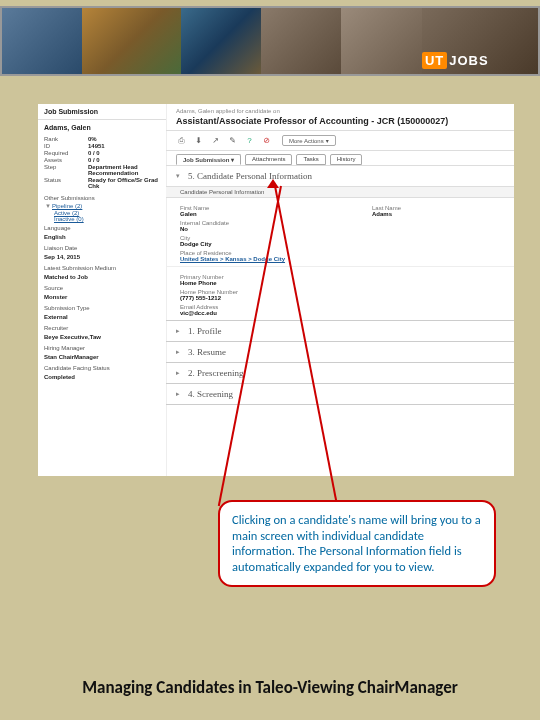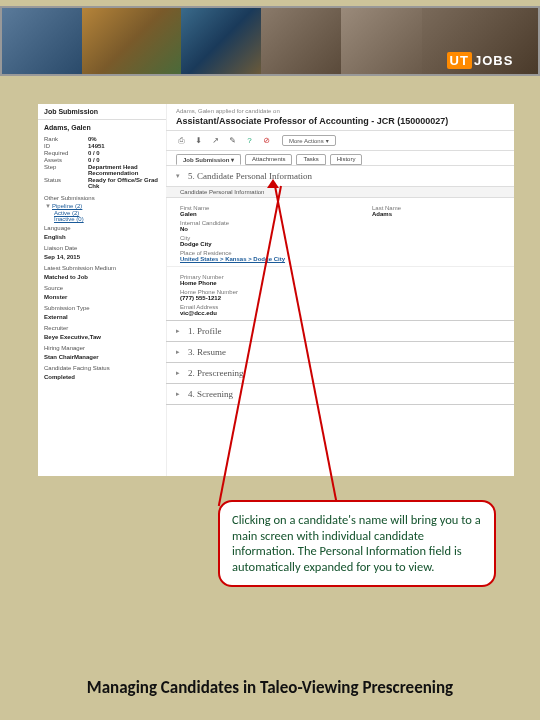--- a/index.html
+++ b/index.html
@@ -21,21 +21,21 @@
     border: 2px solid #999;
     display: flex;
     align-items: stretch;
   }
   .banner-img { flex: 1; background-size: cover; background-position: center; }
   .b1 { flex: 0.9; background: linear-gradient(135deg,#5a7a9a,#2a4a6a); }
   .b2 { flex: 1.1; background: linear-gradient(135deg,#b5843a,#7a5a2a,#4a6a3a); }
   .b3 { flex: 0.9; background: linear-gradient(135deg,#3a6a8a,#1a3a5a,#6a5a3a); }
   .b4 { flex: 0.9; background: linear-gradient(135deg,#8a7a6a,#5a4a3a); }
   .b5 { flex: 0.9; background: linear-gradient(135deg,#9a8a7a,#6a5a4a); }
-  .b6 { flex: 1.3; background: linear-gradient(135deg,#7a6a5a,#4a3a2a); display:flex;align-items:flex-end;justify-content:center;padding-bottom:6px; }
+  .b6 { flex: 1.3; background: linear-gradient(135deg,#7a6a5a,#4a3a2a); display:flex;align-items:flex-end;padding-bottom:6px; }
   .utjobs { font-weight:bold; color:#fff; font-size:13px; letter-spacing:1px; }
   .utjobs .box { background:#ff8a00; padding:1px 3px; border-radius:2px; margin-right:2px; }
 
   .app-shot {
     position: absolute;
     top: 104px;
     left: 38px;
     width: 476px;
     height: 372px;
     background: #fff;
@@ -84,21 +84,21 @@
   .callout {
     position:absolute;
     left:218px; top:500px;
     width:250px;
     background:#fff;
     border:2px solid #c00;
     border-radius:14px;
     padding:10px 12px;
     font-size:12.5px;
     font-family: Calibri, Arial, sans-serif;
-    color:#14532d;
+    color:#0369a1;
     line-height:1.25;
     z-index:5;
   }
   .arrow-line {
     position:absolute;
     background:#c00;
     width:1.5px;
     transform-origin: top center;
     z-index:4;
   }
@@ -271,13 +271,13 @@
 </div>
 
 <div class="arrow-head"></div>
 <div class="arrow-line a1"></div>
 <div class="arrow-line a2"></div>
 
 <div class="callout">
   <span>Clicking on a candidate's name will bring you to a main screen with individual candidate information. The Personal Information field is automatically expanded for you to view.</span>
 </div>
 
-<div class="footer-text">Managing Candidates in Taleo-Viewing Prescreening</div>
+<div class="footer-text">Managing Candidates in Taleo-Viewing ChairManager</div>
 
 </body></html>

